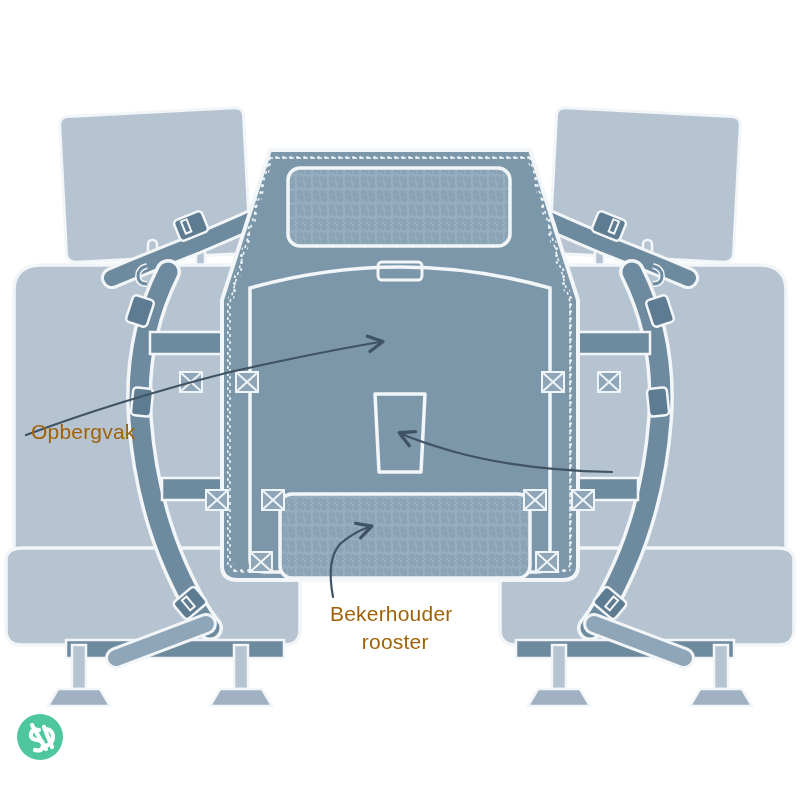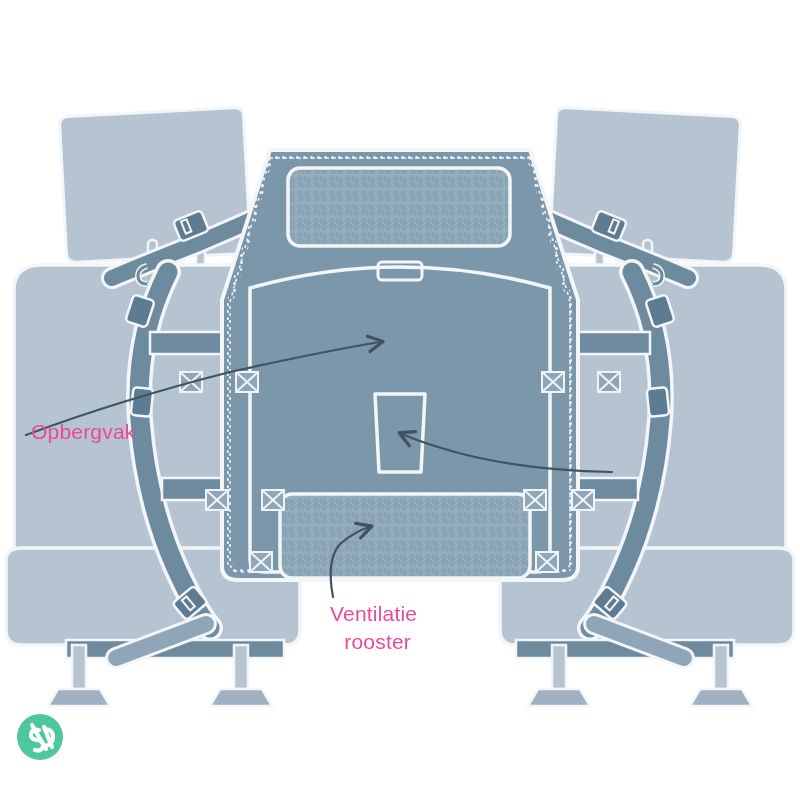--- a/index.html
+++ b/index.html
@@ -8,21 +8,21 @@
     font-family:"Liberation Sans","DejaVu Sans",sans-serif;
     position:relative;
   }
   #stage{position:absolute;inset:0;width:800px;height:800px;background:#ffffff;}
   #scene{position:absolute;inset:0;}
   svg{display:block;}
   .lbl{
     position:absolute;
     font-family:"Liberation Sans","DejaVu Sans",sans-serif;
     font-size:21px;
-    color:#ec4899;
+    color:#a16207;
     letter-spacing:0.2px;
     white-space:nowrap;
     line-height:1.35;
   }
   #label-opbergvak{left:31px;top:418px;}
   #label-bekerhouder{left:616px;top:465px;}
   #label-ventilatie{left:330px;top:600px;text-align:center;}
   #label-ventilatie .l2{display:block;text-align:center;padding-left:8px;}
   #brand-logo{position:absolute;left:16px;top:713px;width:48px;height:48px;}
 </style>
@@ -222,21 +222,21 @@
       <path d="M612,472 Q520,470 455,452 Q420,442 402,434" marker-end="url(#arrowHead)"></path>
       <path d="M333,597 Q326,560 340,544 Q354,532 369,527" marker-end="url(#arrowHead)"></path>
     </g>
   </svg>
   </div>
 
   <div class="lbl" id="label-opbergvak">Opbergvak</div>
 
 
   <div class="lbl" id="label-ventilatie">
-    <span class="l1">Ventilatie</span>
+    <span class="l1">Bekerhouder</span>
     <span class="l2">rooster</span>
   </div>
 
   <div id="brand-logo">
     <svg width="48" height="48" viewBox="0 0 48 48" xmlns="http://www.w3.org/2000/svg">
       <circle cx="24" cy="24" r="23" fill="#4ec79f"></circle>
       <g fill="none" stroke="#ffffff" stroke-width="4.2" stroke-linecap="round">
         <path d="M23,17 q-7,-2 -8,4 q-1,5 6,6 q7,1 6,6 q-1,6 -8,4"></path>
         <path d="M16,12 L30,36"></path>
         <path d="M30,16 q7,1 7,8 q0,8 -9,9"></path>

